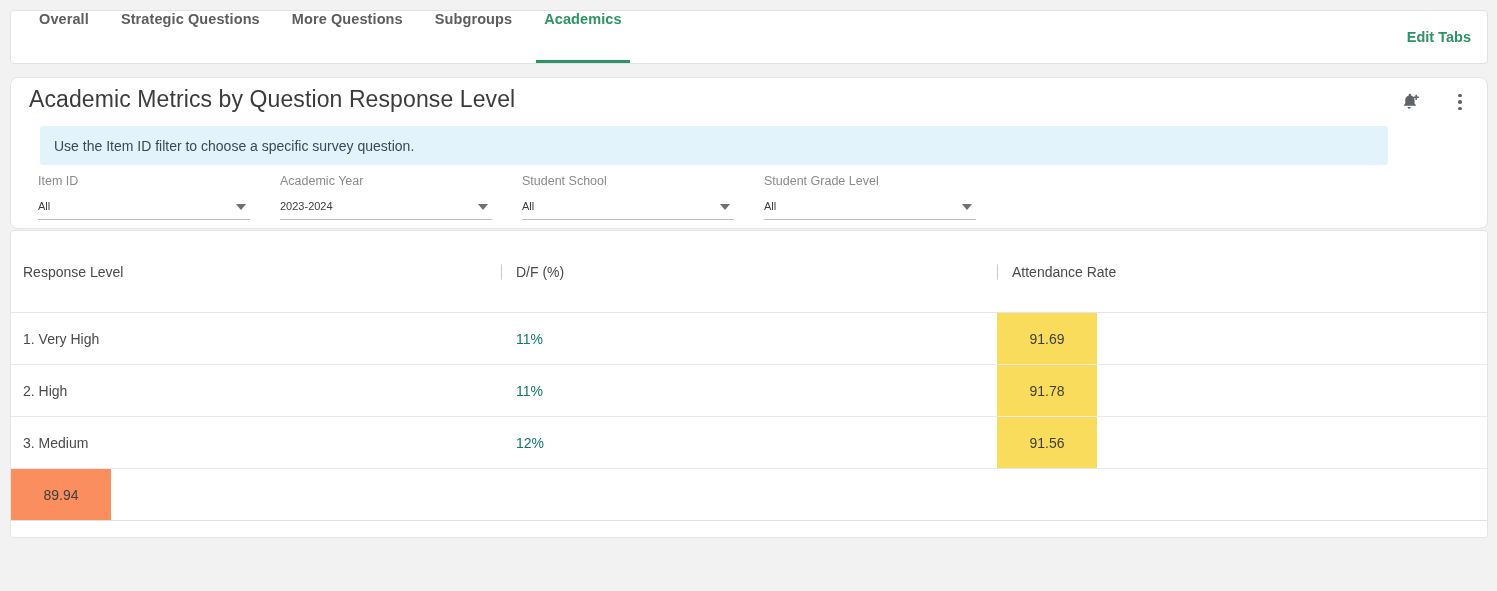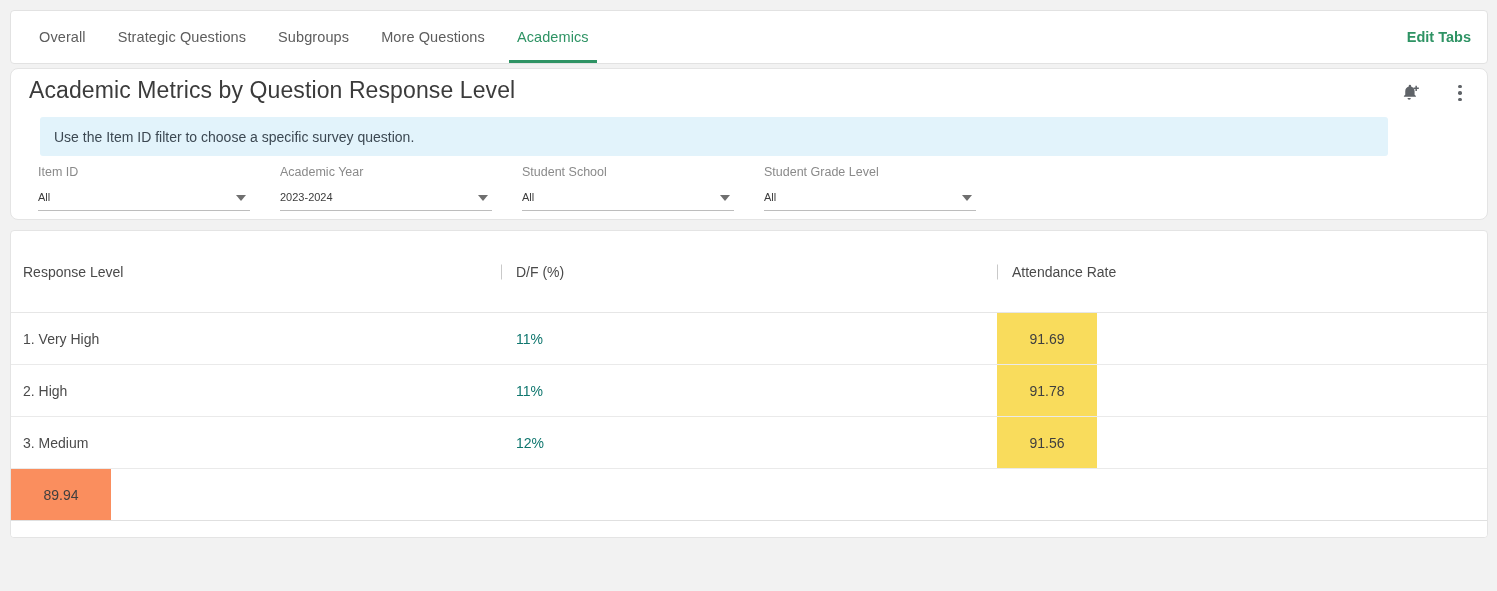--- a/index.html
+++ b/index.html
@@ -35,27 +35,28 @@
     justify-content: space-between;
   }
   .tabs {
     display: flex;
     align-items: stretch;
     padding-left: 12px;
   }
   .tab {
     position: relative;
     display: flex;
-    align-items: center;
+    align-items: flex-start;
     padding: 0 16px;
     font-size: 14.5px;
     color: #5d5d5d;
     letter-spacing: .1px;
     cursor: pointer;
     white-space: nowrap;
+    font-weight: bold;
   }
   .tab.active { color: #2e9364; }
   .tab.active::after {
     content: "";
     position: absolute;
     left: 8px; right: 8px;
     bottom: 0;
     height: 3px;
     background: #2e9364;
   }
@@ -67,21 +68,21 @@
     font-weight: bold;
     color: #2e9364;
     cursor: pointer;
     white-space: nowrap;
   }
 
   
   .header-card {
     position: absolute;
     left: 10px;
-    top: 68px;
+    top: 77px;
     width: 1478px;
     height: 152px;
     background: #ffffff;
     border: 1px solid #e4e4e4;
     border-radius: 8px;
   }
   .panel-title {
     position: absolute;
     left: 18px;
     top: 8px;
@@ -269,24 +270,24 @@
 
   <div class="tabbar-card">
     <div class="tabs">
       <div class="tab">
         <span>Overall</span>
       </div>
       <div class="tab">
         <span>Strategic Questions</span>
       </div>
       <div class="tab">
+        <span>More Questions</span>
+      </div>
+      <div class="tab">
         <span>Subgroups</span>
-      </div>
-      <div class="tab">
-        <span>More Questions</span>
       </div>
       <div class="tab active">
         <span>Academics</span>
       </div>
     </div>
     <div class="edit-tabs">Edit Tabs</div>
   </div>
 
   <div class="header-card">
     <div class="panel-title">Academic Metrics by Question Response Level</div>

